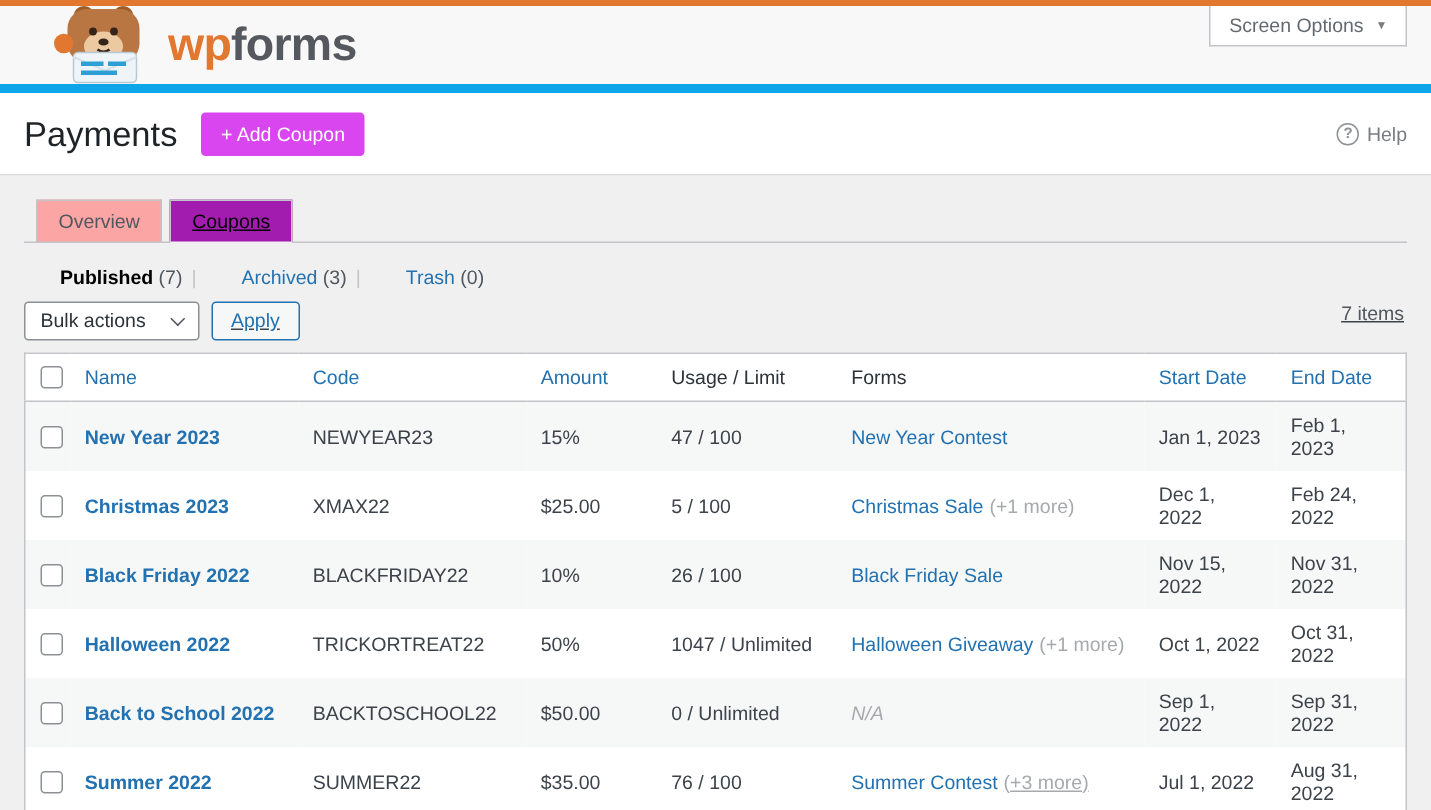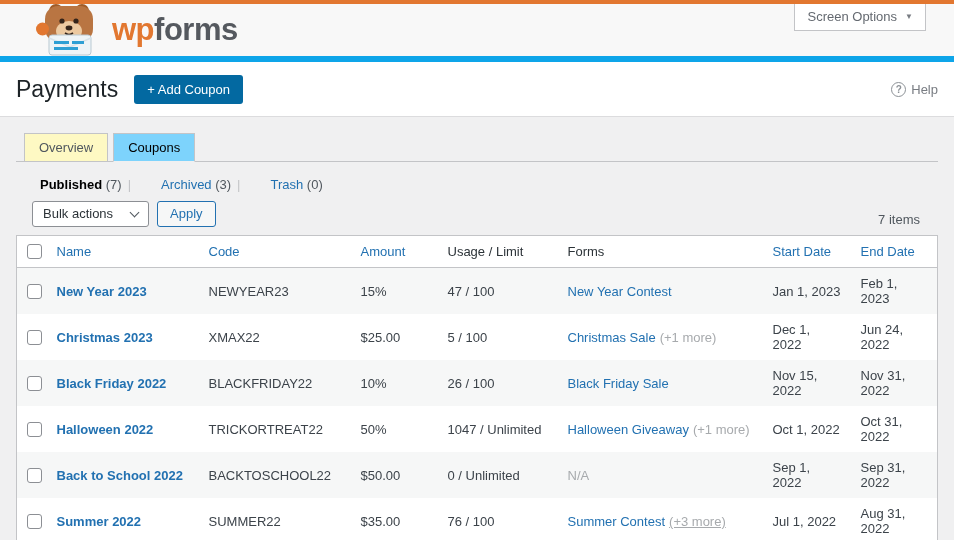--- a/index.html
+++ b/index.html
@@ -8,21 +8,21 @@
     font-family: "Liberation Sans", sans-serif;
     font-size: 13px;
     color: #3c434a;
     background: #f0f0f1;
   }
   a { text-decoration: none; }
 
   
   .top-strip { height: 4px; background: #e27730; }
   .screen-options {
-    position: absolute; top: 4px; right: 28px;
+    position: absolute; top: 4px; right: 16px;
     background: #fff; border: 1px solid #c3c4c7; border-top: none;
     color: #646970; font-size: 13px; padding: 5px 12px 6px;
     display: inline-flex; align-items: center; gap: 8px; cursor: pointer;
   }
   .screen-options .tri { font-size: 8px; color: #787c82; }
 
   .brand-bar {
     height: 58px; background: #f8f8f8;
     border-bottom: 6px solid #0ea5e9;
     display: flex; align-items: center; padding-left: 36px;
@@ -32,49 +32,49 @@
   .wordmark .forms { color: #55595f; }
 
   
   .heading-band {
     background: #fff; border-bottom: 1px solid #dcdcde;
     padding: 14px 16px; height: 55px;
     display: flex; align-items: center;
   }
   .page-title { font-size: 23px; font-weight: 400; color: #1d2327; }
   .add-coupon {
-    margin-left: 16px; background: #0369a1; color: #fff; border: none;
+    margin-left: 16px; background: #d946ef; color: #fff; border: none;
     border-radius: 3px; padding: 7px 13px; font-size: 13px;
     font-family: inherit; cursor: pointer;
   }
   .help { margin-left: auto; color: #787c82; display: inline-flex; align-items: center; gap: 5px; cursor: pointer; }
   .help-circle {
     width: 15px; height: 15px; border: 1.5px solid #8c9196; border-radius: 50%;
     display: inline-flex; align-items: center; justify-content: center;
     font-size: 10px; color: #8c9196; font-weight: bold;
   }
 
   
   .content { padding: 0 16px; }
 
   .nav-tabs { margin-top: 16px; border-bottom: 1px solid #c3c4c7; padding-left: 8px; }
   .nav-tab {
     display: inline-block; padding: 6px 14px; margin-bottom: -1px; margin-right: 5px;
-    border: 1px solid #c3c4c7; background: #fef9c3; color: #50575e;
+    border: 1px solid #c3c4c7; background: #fca5a5; color: #50575e;
     font-size: 13px; cursor: pointer;
   }
-  .nav-tab.active { background: #7dd3fc; border-bottom-color: #f0f0f1; color: #000; }
+  .nav-tab.active { background: #a21caf; border-bottom-color: #f0f0f1; color: #000; text-decoration: underline; }
 
   .subsubsub { margin: 15px 0 9px; font-size: 13px; }
   .subsubsub .current { color: #000; font-weight: bold; }
   .subsubsub a { color: #2271b1; padding-left: 24px; }
   .subsubsub .count { color: #50575e; font-weight: normal; }
   .subsubsub .sep { color: #c3c4c7; margin: 0 6px; }
 
-  .tablenav { display: flex; align-items: flex-end; margin: 8px 16px; }
+  .tablenav { display: flex; align-items: flex-start; margin: 8px 0; text-decoration: underline; }
   .tablenav .items { margin-left: auto; color: #50575e; padding-right: 2px; }
 
   .select-wrap { position: relative; display: inline-block; }
   .select-wrap select {
     appearance: none; -webkit-appearance: none;
     font-family: inherit; font-size: 13px; color: #2c3338;
     background: #fff; border: 1px solid #8c8f94; border-radius: 3px;
     padding: 4px 34px 5px 10px; cursor: pointer; min-width: 108px;
   }
   .select-wrap .chev {
@@ -106,21 +106,21 @@
     appearance: none; -webkit-appearance: none;
     width: 15px; height: 15px; background: #fff;
     border: 1px solid #8c8f94; border-radius: 3px;
     cursor: pointer; display: block;
   }
   .row-title { color: #2271b1; font-weight: bold; }
   .cell-dim { color: #3c434a; }
   .form-link { color: #2271b1; }
   .form-extra { color: #a7aaad; margin-left: 4px; }
   .form-extra.und { text-decoration: underline; cursor: pointer; }
-  .na { color: #a7aaad; }
+  .na { color: #a7aaad; font-style: italic; }
 </style>
 </head>
 <body>
 
 <div class="top-strip"></div>
 
 <button class="screen-options">
   <span>Screen Options</span>
   <span class="tri">▼</span>
 </button>
@@ -216,21 +216,21 @@
         <tr>
           <td class="cb-cell">
             <input class="cb" type="checkbox" style="">
           </td>
           <td><a class="row-title">Christmas 2023</a></td>
           <td class="cell-dim">XMAX22</td>
           <td class="cell-dim">$25.00</td>
           <td class="cell-dim">5 / 100</td>
           <td><a class="form-link">Christmas Sale</a><span class="form-extra">(+1 more)</span></td>
           <td class="cell-dim">Dec 1, 2022</td>
-          <td class="cell-dim">Jun 24, 2022</td>
+          <td class="cell-dim">Feb 24, 2022</td>
         </tr>
         <tr>
           <td class="cb-cell">
             <input class="cb" type="checkbox" style="">
           </td>
           <td><a class="row-title">Black Friday 2022</a></td>
           <td class="cell-dim">BLACKFRIDAY22</td>
           <td class="cell-dim">10%</td>
           <td class="cell-dim">26 / 100</td>
           <td><a class="form-link">Black Friday Sale</a></td>

